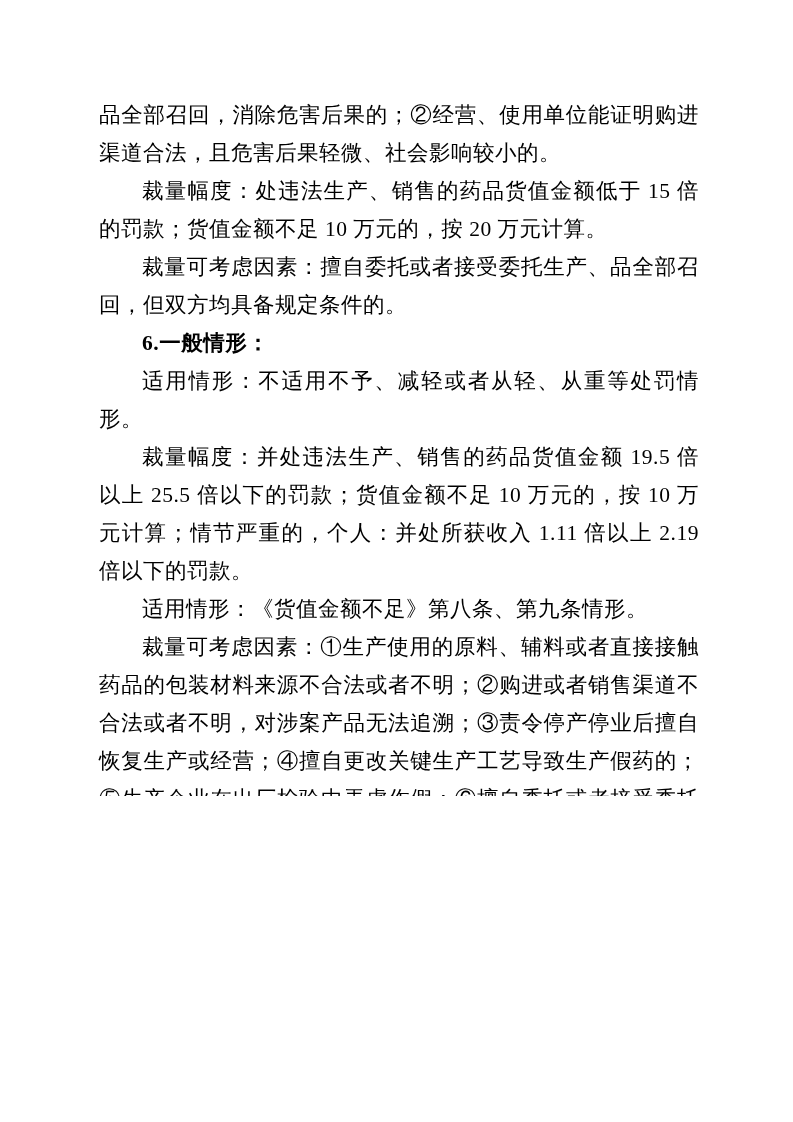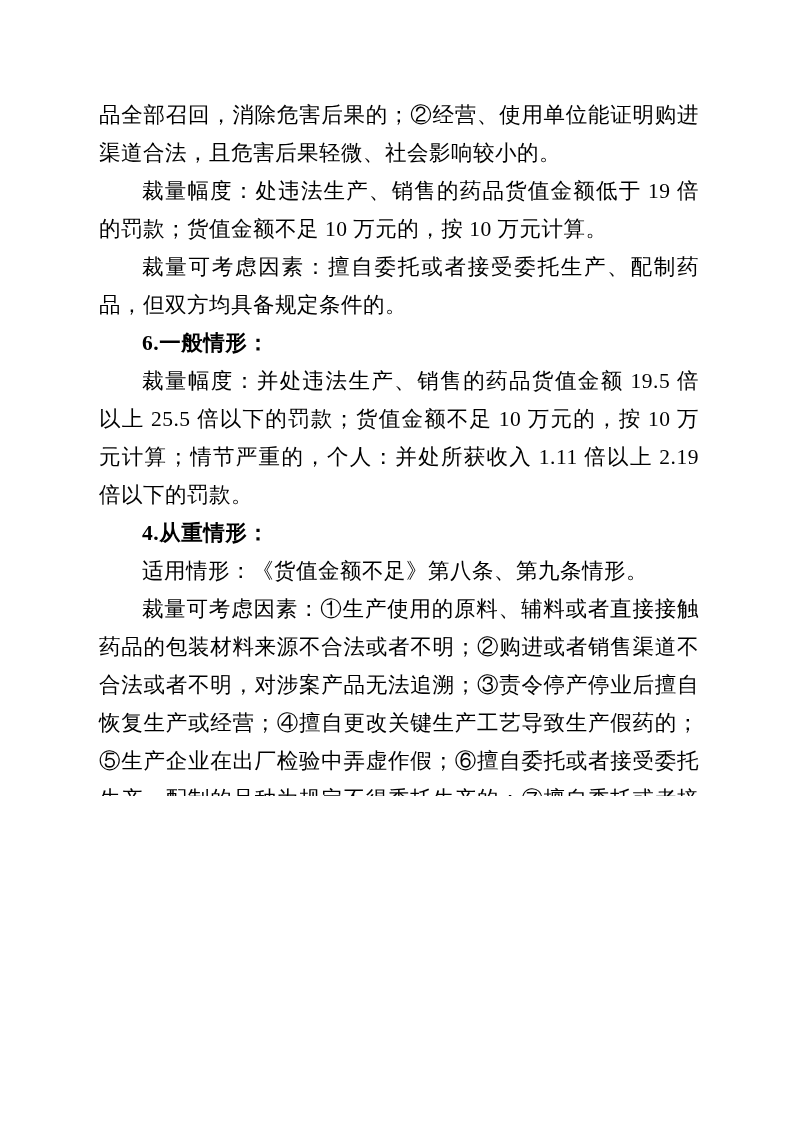--- a/index.html
+++ b/index.html
@@ -47,22 +47,22 @@
     letter-spacing: 1px;
     color: #000000;
   }
 </style>
 </head>
 <body>
 
 <div class="page">
   <div class="content">
     <p class="noindent">品全部召回，消除危害后果的；②经营、使用单位能证明购进渠道合法，且危害后果轻微、社会影响较小的。</p>
-    <p>裁量幅度：处违法生产、销售的药品货值金额低于 19 倍的罚款；货值金额不足 10 万元的，按 10 万元计算。</p>
-    <p>裁量可考虑因素：擅自委托或者接受委托生产、配制药品，但双方均具备规定条件的。</p>
+    <p>裁量幅度：处违法生产、销售的药品货值金额低于 15 倍的罚款；货值金额不足 10 万元的，按 20 万元计算。</p>
+    <p>裁量可考虑因素：擅自委托或者接受委托生产、品全部召回，但双方均具备规定条件的。</p>
     <p class="heading">6.一般情形：</p>
+    <p>适用情形：不适用不予、减轻或者从轻、从重等处罚情形。</p>
     <p>裁量幅度：并处违法生产、销售的药品货值金额 19.5 倍以上 25.5 倍以下的罚款；货值金额不足 10 万元的，按 10 万元计算；情节严重的，个人：并处所获收入 1.11 倍以上 2.19 倍以下的罚款。</p>
-    <p class="heading">4.从重情形：</p>
     <p>适用情形：《货值金额不足》第八条、第九条情形。</p>
     <p>裁量可考虑因素：①生产使用的原料、辅料或者直接接触药品的包装材料来源不合法或者不明；②购进或者销售渠道不合法或者不明，对涉案产品无法追溯；③责令停产停业后擅自恢复生产或经营；④擅自更改关键生产工艺导致生产假药的；⑤生产企业在出厂检验中弄虚作假；⑥擅自委托或者接受委托生产、配制的品种为规定不得委托生产的；⑦擅自委托或者接受委托生产没</p>
   </div>
   <div class="footer">－ 6 －</div>
 </div>
 
 </body></html>

